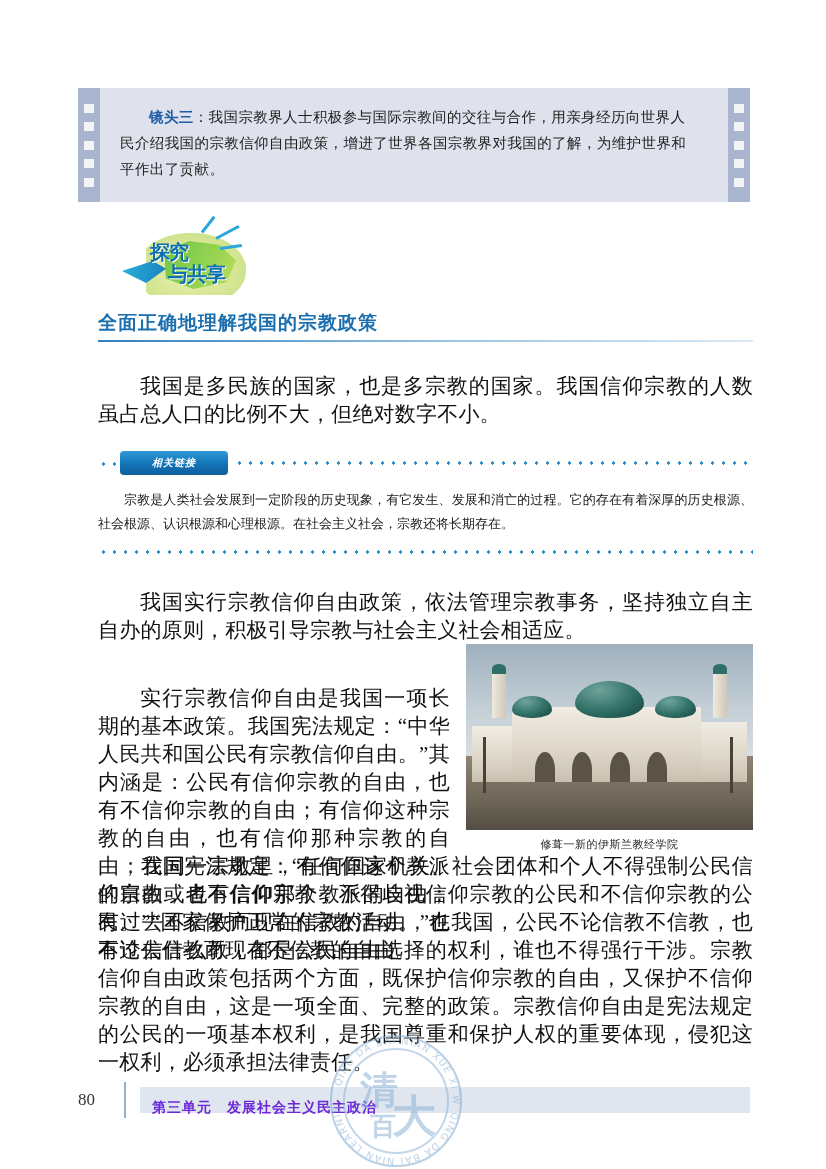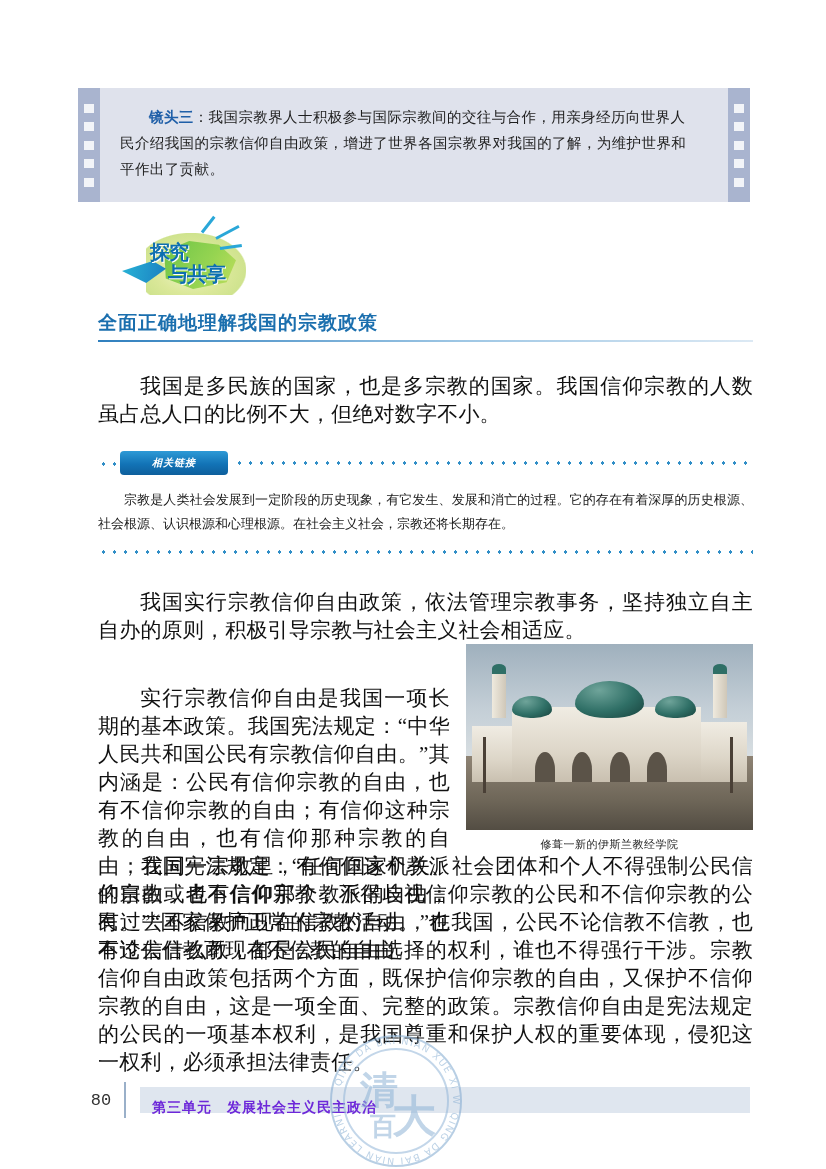--- a/index.html
+++ b/index.html
@@ -271,24 +271,23 @@
 
   
   .footer {
     position: absolute;
     left: 78px; top: 1080px;
     width: 672px; height: 40px;
     display: flex; align-items: center;
   }
   .page-num {
     width: 46px;
-    font-family: Liberation Mono, monospace;
+    font-family: Liberation Serif, serif;
     font-size: 17px;
     color: #333;
-    text-align: center;
   }
   .footer-bar {
     width: 2px; height: 36px;
     background: #9ab0c9;
     margin: 0 14px 0 0;
   }
   .footer-band {
     flex: 1; height: 26px;
     background: #dfe6ef;
     display: flex; align-items: center;

